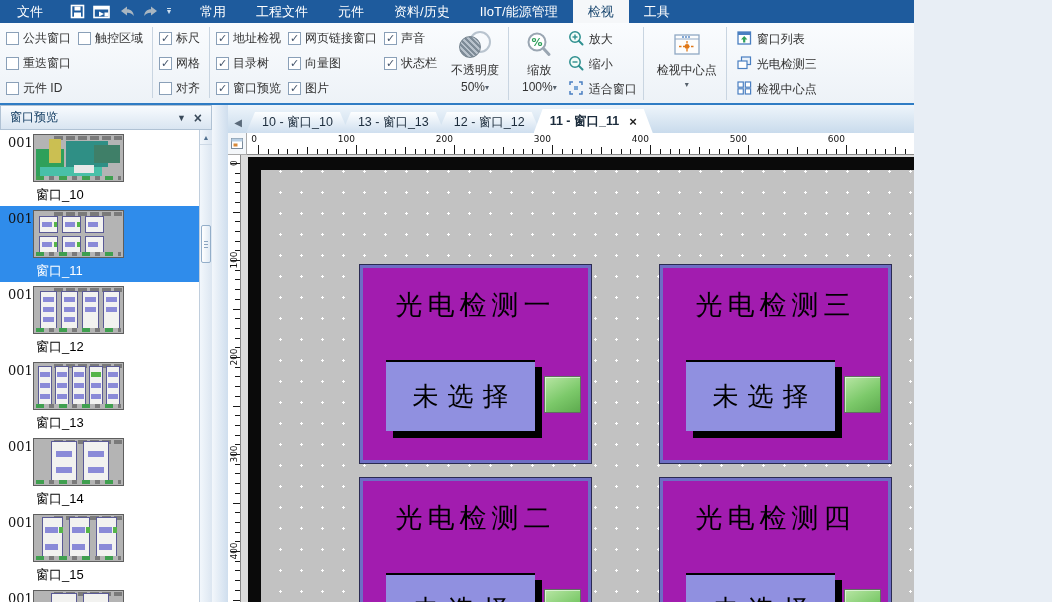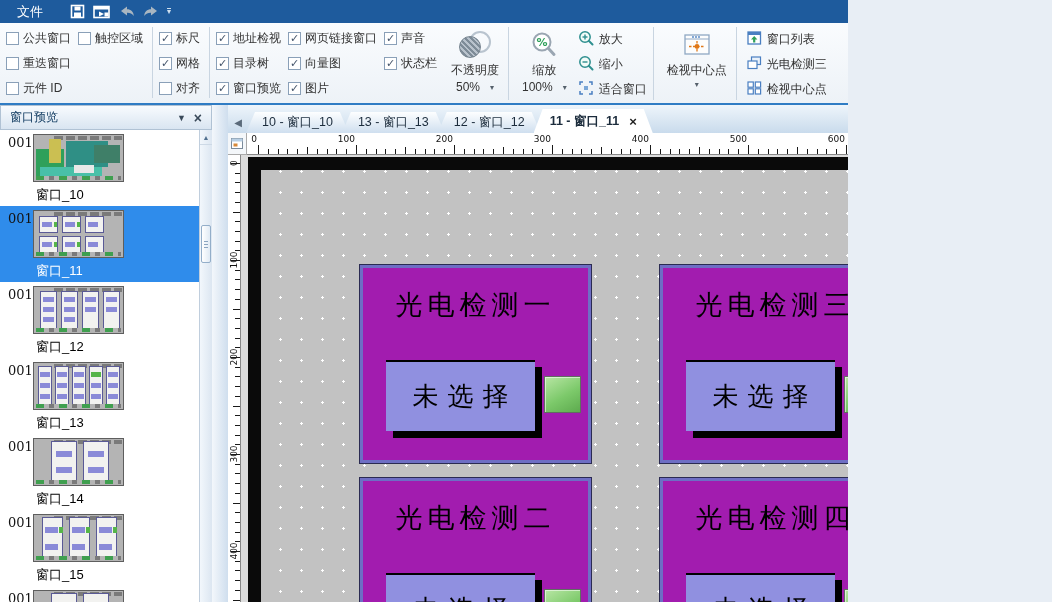--- a/index.html
+++ b/index.html
@@ -1,39 +1,39 @@
 <!DOCTYPE html>
 <html><head>
 <meta charset="utf-8">
 <style>
 *{margin:0;padding:0;box-sizing:border-box;}
 html,body{width:1052px;height:602px;overflow:hidden;}
 body{font-family:"Liberation Sans","DejaVu Sans",sans-serif;background:#e8eef5;}
-#app{position:relative;width:848px;height:602px;overflow:hidden;}
+#app{position:relative;width:914px;height:602px;overflow:hidden;}
 
 
 .menubar{height:23px;background:#1e5b9d;display:flex;align-items:stretch;color:#fff;font-size:13px;}
 .menu-file{padding:0 17px;display:flex;align-items:center;}
 .qat{display:flex;align-items:center;gap:8px;margin:0 10px;}
 .qicon{display:flex;align-items:center;}
 .menu-tabs{display:flex;margin-left:4px;}
 .menu-tab{padding:0 15px;display:flex;align-items:center;white-space:nowrap;}
 .menu-tab.active{background:#f5f7f9;color:#17456e;}
 .qat-caret{font-size:8px;color:#cfe0ef;line-height:6px;text-align:center;border-top:1px solid #cfe0ef;}
 
 
 .ribbon{height:82px;background:linear-gradient(#fafcfe,#edf2f7);border-bottom:2px solid #2f7cc4;display:flex;align-items:flex-start;padding:3px 2px 0 6px;font-size:12px;color:#333;}
 .cb-area{display:flex;align-items:flex-start;}
 .cb-col{display:flex;flex-direction:column;margin-right:7px;}
 .cb-item{height:25px;display:flex;align-items:center;gap:4px;white-space:nowrap;cursor:default;}
 .cb-box{width:13px;height:13px;background:#fff;border:1px solid #8aa0b8;font-size:11px;line-height:11px;text-align:center;color:#44546a;}
 .rib-sep{width:1px;align-self:stretch;background:#c9d5e1;margin:1px 6px 3px 2px;}
 .bigbtn{display:flex;flex-direction:column;align-items:center;gap:1px;padding:2px 7px;white-space:nowrap;}
 .bicon{height:33px;display:flex;align-items:center;justify-content:center;}
-.withcaret{display:flex;align-items:center;gap:10px;}
+.withcaret{display:flex;align-items:center;gap:0;}
 .dd{font-size:8px;color:#55606b;}
 .smallcol{display:flex;flex-direction:column;padding-top:1px;}
 .smallbtn{height:25px;display:flex;align-items:center;gap:5px;padding:0 4px;white-space:nowrap;}
 .op-wrap{position:relative;width:34px;height:30px;}
 .op-back{position:absolute;right:1px;top:1px;width:22px;height:22px;border-radius:50%;border:2px solid #b9c4cf;}
 .op-front{position:absolute;left:1px;top:6px;width:22px;height:22px;border-radius:50%;border:1px solid #76848f;background:repeating-linear-gradient(45deg,#7e8c98 0 2px,#b8c2cc 2px 4px);}
 
 
 .main{display:flex;height:497px;}
 
@@ -114,20 +114,29 @@
             <path d="M2 6 L8 1.5 L8 4.2 C12 4.2 14.5 6.5 14.8 11 C13 8.3 10.8 7.6 8 7.7 L8 10.5 Z" fill="#a9b6c1"></path>
           </svg>
       </span>
       <span class="qicon">
         <svg width="16" height="13" viewBox="0 0 16 13">
             <path d="M14 6 L8 1.5 L8 4.2 C4 4.2 1.5 6.5 1.2 11 C3 8.3 5.2 7.6 8 7.7 L8 10.5 Z" fill="#a9b6c1"></path>
           </svg>
       </span>
       <span class="qat-caret">▾</span>
     </div>
+    <div class="menu-tabs">
+        <div class="menu-tab">常用</div>
+        <div class="menu-tab">工程文件</div>
+        <div class="menu-tab">元件</div>
+        <div class="menu-tab">资料/历史</div>
+        <div class="menu-tab">IIoT/能源管理</div>
+        <div class="menu-tab active">检视</div>
+        <div class="menu-tab">工具</div>
+      </div>
   </div>
 
   <div class="ribbon">
     <div class="cb-area">
         <div class="cb-col">
           <div class="cb-item">
             <span class="cb-box"></span>
             <span>公共窗口</span>
           </div>
           <div class="cb-item">

